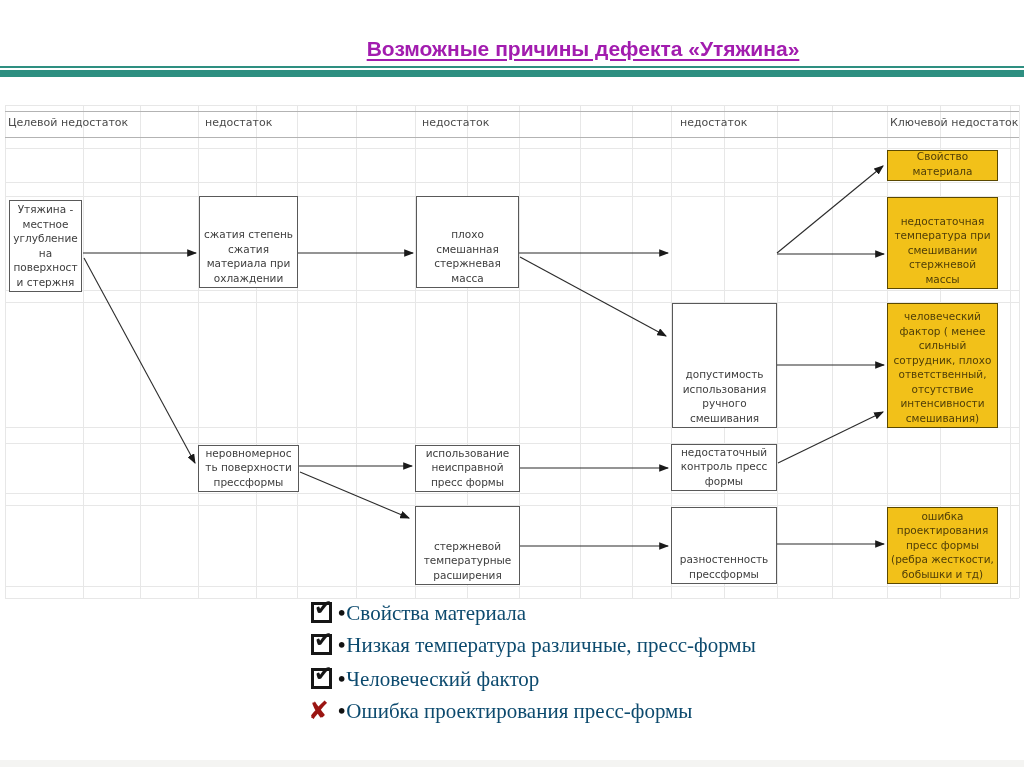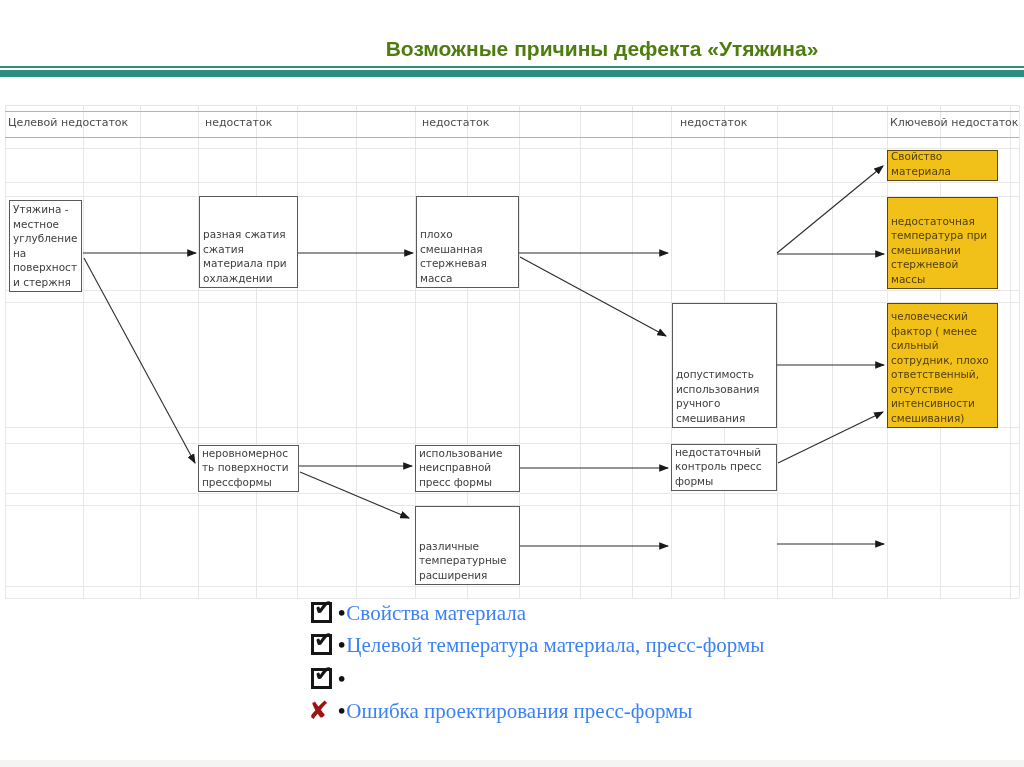--- a/index.html
+++ b/index.html
@@ -1,41 +1,41 @@
 <!DOCTYPE html>
 <html><head>
 <meta charset="utf-8">
 <style>
   html,body{margin:0;padding:0;background:#fff;}
   .page{position:relative;width:1024px;height:767px;background:#ffffff;overflow:hidden;
         font-family:"Liberation Sans",sans-serif;}
-  .title{position:absolute;top:37px;left:602px;transform:translateX(-50%);
-         font:bold 21px "Liberation Sans",sans-serif;color:#4d7c0f;white-space:nowrap;
-         text-underline-offset:3px;}
+  .title{position:absolute;top:37px;left:583px;transform:translateX(-50%);
+         font:bold 21px "Liberation Sans",sans-serif;color:#a21caf;white-space:nowrap;
+         text-decoration:underline;text-underline-offset:3px;}
   .rule-thin{position:absolute;left:0;top:66px;width:1024px;height:2px;background:#2E8F81;}
   .rule-thick{position:absolute;left:0;top:70px;width:1024px;height:7px;background:#2E8F81;}
   .diagram{position:absolute;left:0;top:0;width:1024px;height:767px;}
   #grid{position:absolute;left:0;top:0;width:1024px;height:767px;}
   .gv{position:absolute;width:1px;background:#e7e7e7;}
   .gh{position:absolute;height:1px;background:#e7e7e7;}
   .gh.dark{background:#b3b3b3;}
   .colhead{position:absolute;top:116px;font:11px "DejaVu Sans",sans-serif;color:#4a4a4a;white-space:nowrap;}
   svg.arrows{position:absolute;left:0;top:0;pointer-events:none;}
   .node{position:absolute;background:#ffffff;border:1px solid #595959;box-sizing:border-box;
         display:flex;align-items:flex-end;padding:2px 3px;
         font:10.5px/14.5px "DejaVu Sans",sans-serif;color:#3d3d3d;}
-  .node span{display:block;width:100%;}
+  .node span{display:block;width:100%;text-align:center;}
   .node.key{background:#F2C119;border:1.5px solid #5a4800;color:#4f3e08;}
   .legend-row{position:absolute;left:308px;display:flex;align-items:flex-start;}
   .licon{width:30px;flex:0 0 30px;position:relative;}
   .cb{position:absolute;left:3px;top:2px;width:15px;height:15px;border:3px solid #161616;background:#fff;}
   .cb .tick{position:absolute;left:0px;top:-10px;font:bold 22px "DejaVu Sans",sans-serif;color:#161616;}
   .xmark{position:absolute;left:0px;top:-2px;font:bold 25px "DejaVu Sans",sans-serif;color:#9B1512;}
   .bullet{font:bold 21px/26px "Liberation Serif",serif;color:#111;margin-right:1px;}
-  .llabel{font:21px/26px "Liberation Serif",serif;color:#3b82f6;white-space:nowrap;}
+  .llabel{font:21px/26px "Liberation Serif",serif;color:#0c4a6e;white-space:nowrap;}
   .bottom-strip{position:absolute;left:0;top:760px;width:1024px;height:7px;background:#f4f4f2;}
 </style>
 </head>
 <body>
 
 <div class="page">
 
   <div class="title">Возможные причины дефекта «Утяжина»</div>
   <div class="rule-thin"></div>
   <div class="rule-thick"></div>
@@ -106,49 +106,55 @@
         <line x1="520" y1="468" x2="668" y2="468" marker-end="url(#ah)"></line>
         <line x1="520" y1="546" x2="668" y2="546" marker-end="url(#ah)"></line>
         <line x1="777" y1="544" x2="884" y2="544" marker-end="url(#ah)"></line>
       </g>
     </svg>
 
     <div class="node" style="left:9px;top:200px;width:73px;height:92px">
         <span>Утяжина - местное углубление на поверхност и стержня</span>
       </div>
     <div class="node" style="left:199px;top:196px;width:99px;height:92px">
-        <span>разная сжатия сжатия материала при охлаждении</span>
+        <span>сжатия степень сжатия материала при охлаждении</span>
       </div>
     <div class="node" style="left:416px;top:196px;width:103px;height:92px">
         <span>плохо смешанная стержневая масса</span>
       </div>
     <div class="node" style="left:672px;top:303px;width:105px;height:125px">
         <span>допустимость использования ручного смешивания</span>
       </div>
     <div class="node" style="left:198px;top:445px;width:101px;height:47px">
         <span>неровномернос ть поверхности прессформы</span>
       </div>
     <div class="node" style="left:415px;top:445px;width:105px;height:47px">
         <span>использование неисправной пресс формы</span>
       </div>
     <div class="node" style="left:415px;top:506px;width:105px;height:79px">
-        <span>различные температурные расширения</span>
+        <span>стержневой температурные расширения</span>
       </div>
     <div class="node" style="left:671px;top:444px;width:106px;height:47px">
         <span>недостаточный контроль пресс формы</span>
+      </div>
+    <div class="node" style="left:671px;top:507px;width:106px;height:77px">
+        <span>разностенность прессформы</span>
       </div>
 
     <div class="node key" style="left:887px;top:150px;width:111px;height:31px">
         <span>Свойство материала</span>
       </div>
     <div class="node key" style="left:887px;top:197px;width:111px;height:92px">
         <span>недостаточная температура при смешивании стержневой массы</span>
       </div>
     <div class="node key" style="left:887px;top:303px;width:111px;height:125px">
         <span>человеческий фактор ( менее сильный сотрудник, плохо ответственный, отсутствие интенсивности смешивания)</span>
+      </div>
+    <div class="node key" style="left:887px;top:507px;width:111px;height:77px">
+        <span>ошибка проектирования пресс формы (ребра жесткости, бобышки и тд)</span>
       </div>
   </div>
 
   <div class="legend">
 
     <div class="legend-row" style="top:600px">
       <span class="licon">
           <span class="cb">
             <span class="tick">✔</span>
           </span>
@@ -157,30 +163,31 @@
       <span class="llabel">Свойства материала</span>
     </div>
 
     <div class="legend-row" style="top:632px">
       <span class="licon">
           <span class="cb">
             <span class="tick">✔</span>
           </span>
         </span>
       <span class="bullet">•</span>
-      <span class="llabel">Целевой температура материала, пресс-формы</span>
+      <span class="llabel">Низкая температура различные, пресс-формы</span>
     </div>
 
     <div class="legend-row" style="top:666px">
       <span class="licon">
           <span class="cb">
             <span class="tick">✔</span>
           </span>
         </span>
       <span class="bullet">•</span>
+      <span class="llabel">Человеческий фактор</span>
     </div>
 
     <div class="legend-row" style="top:698px">
       <span class="licon">
           <span class="xmark">✘</span>
         </span>
       <span class="bullet">•</span>
       <span class="llabel">Ошибка проектирования пресс-формы</span>
     </div>
   </div>

